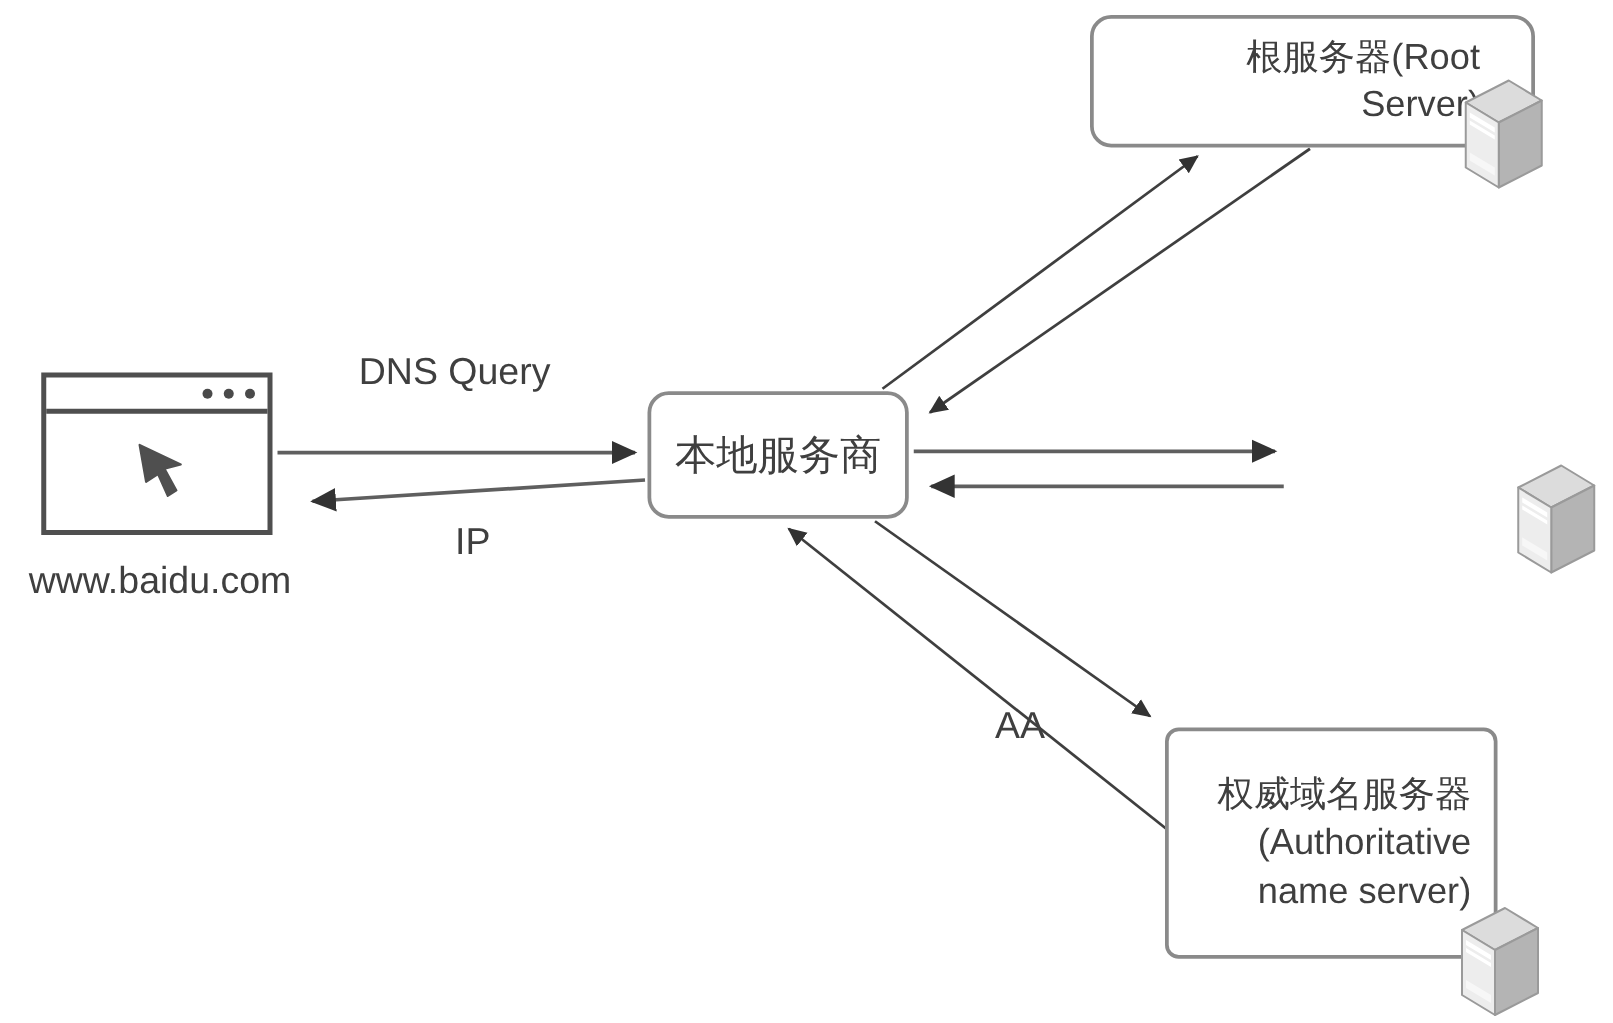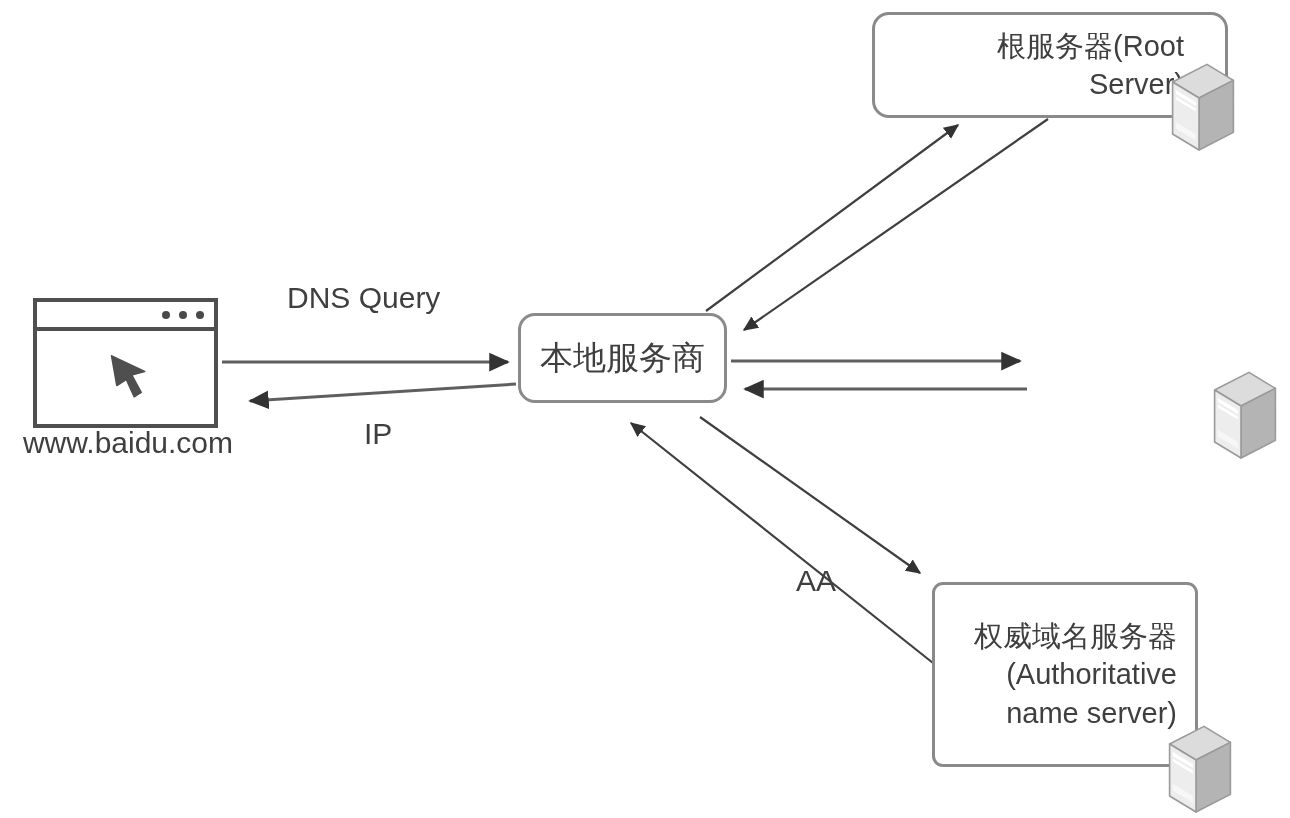--- a/index.html
+++ b/index.html
@@ -7,40 +7,40 @@
     position:relative;width:1290px;height:818px;background:#ffffff;overflow:hidden;
     font-family:"Liberation Sans",sans-serif;color:#3f3f3f;
   }
   .edges{position:absolute;left:0;top:0;width:1290px;height:818px;}
   .node{
     position:absolute;background:#ffffff;border:3px solid #8a8a8a;border-radius:17px;
     display:flex;align-items:center;justify-content:center;text-align:right;
     box-sizing:border-box;line-height:1.32;
   }
   .node span{display:inline-block;}
-  .node-local{left:518px;top:313px;width:209px;height:90px;font-size:33px;}
+  .node-local{left:518px;top:313px;width:209px;height:102px;font-size:33px;}
   .node-root{left:872px;top:12px;width:356px;height:106px;font-size:29px;}
   .node-root span{max-width:268px;}
   .node-tld{left:1028px;top:312px;width:212px;height:105px;font-size:29px;}
   .node-tld span{max-width:178px;}
   .node-auth{left:932px;top:582px;width:266px;height:185px;font-size:29px;border-radius:11px;}
   .node-auth span{max-width:224px;}
   .browser{
     position:absolute;left:33px;top:298px;width:185px;height:130px;
     border:4px solid #4f4f4f;background:#fff;box-sizing:border-box;
   }
   .titlebar{
     height:25px;border-bottom:4px solid #4f4f4f;
     display:flex;align-items:center;justify-content:flex-end;gap:9px;padding-right:10px;
   }
   .titlebar i{width:8px;height:8px;border-radius:50%;background:#4a4a4a;display:block;}
   .viewport{position:relative;height:calc(100% - 29px);}
   .cursor{position:absolute;left:66px;top:16px;}
   .caption{
-    position:absolute;left:0;top:426px;width:256px;text-align:center;font-size:30px;
+    position:absolute;left:0;top:448px;width:256px;text-align:center;font-size:30px;
   }
   .elabel{position:absolute;font-size:30px;white-space:nowrap;}
   .elabel-dns{left:287px;top:281px;width:182px;}
   .elabel-ip{left:364px;top:417px;}
   .elabel-aa{left:796px;top:564px;}
   .server{position:absolute;}
   .srv-root{left:1163px;top:58px;}
   .srv-tld{left:1205px;top:366px;}
   .srv-auth{left:1160px;top:720px;}
 </style>

